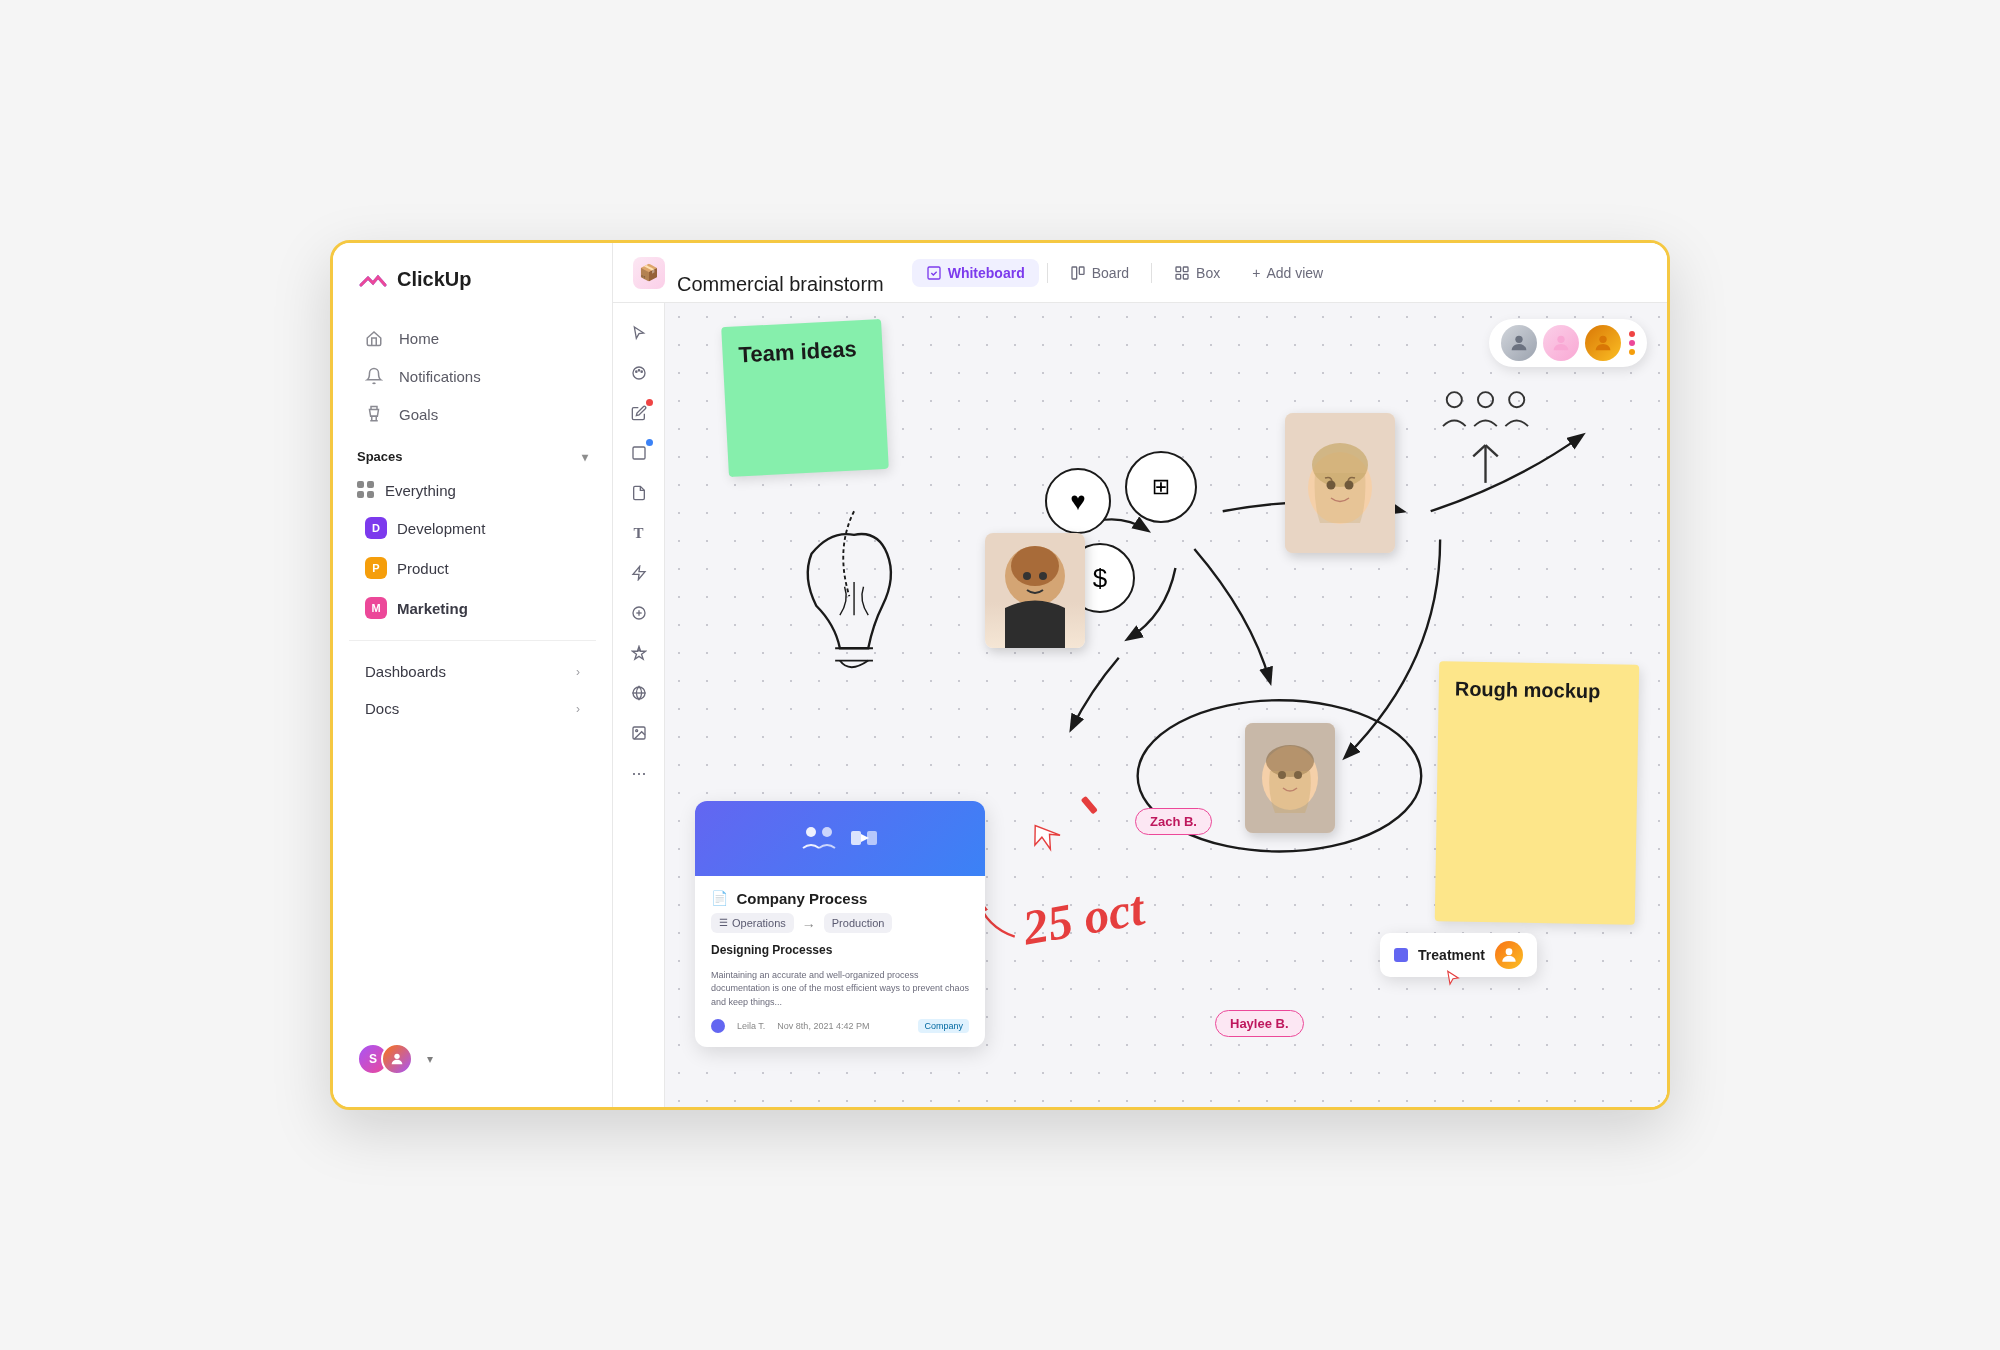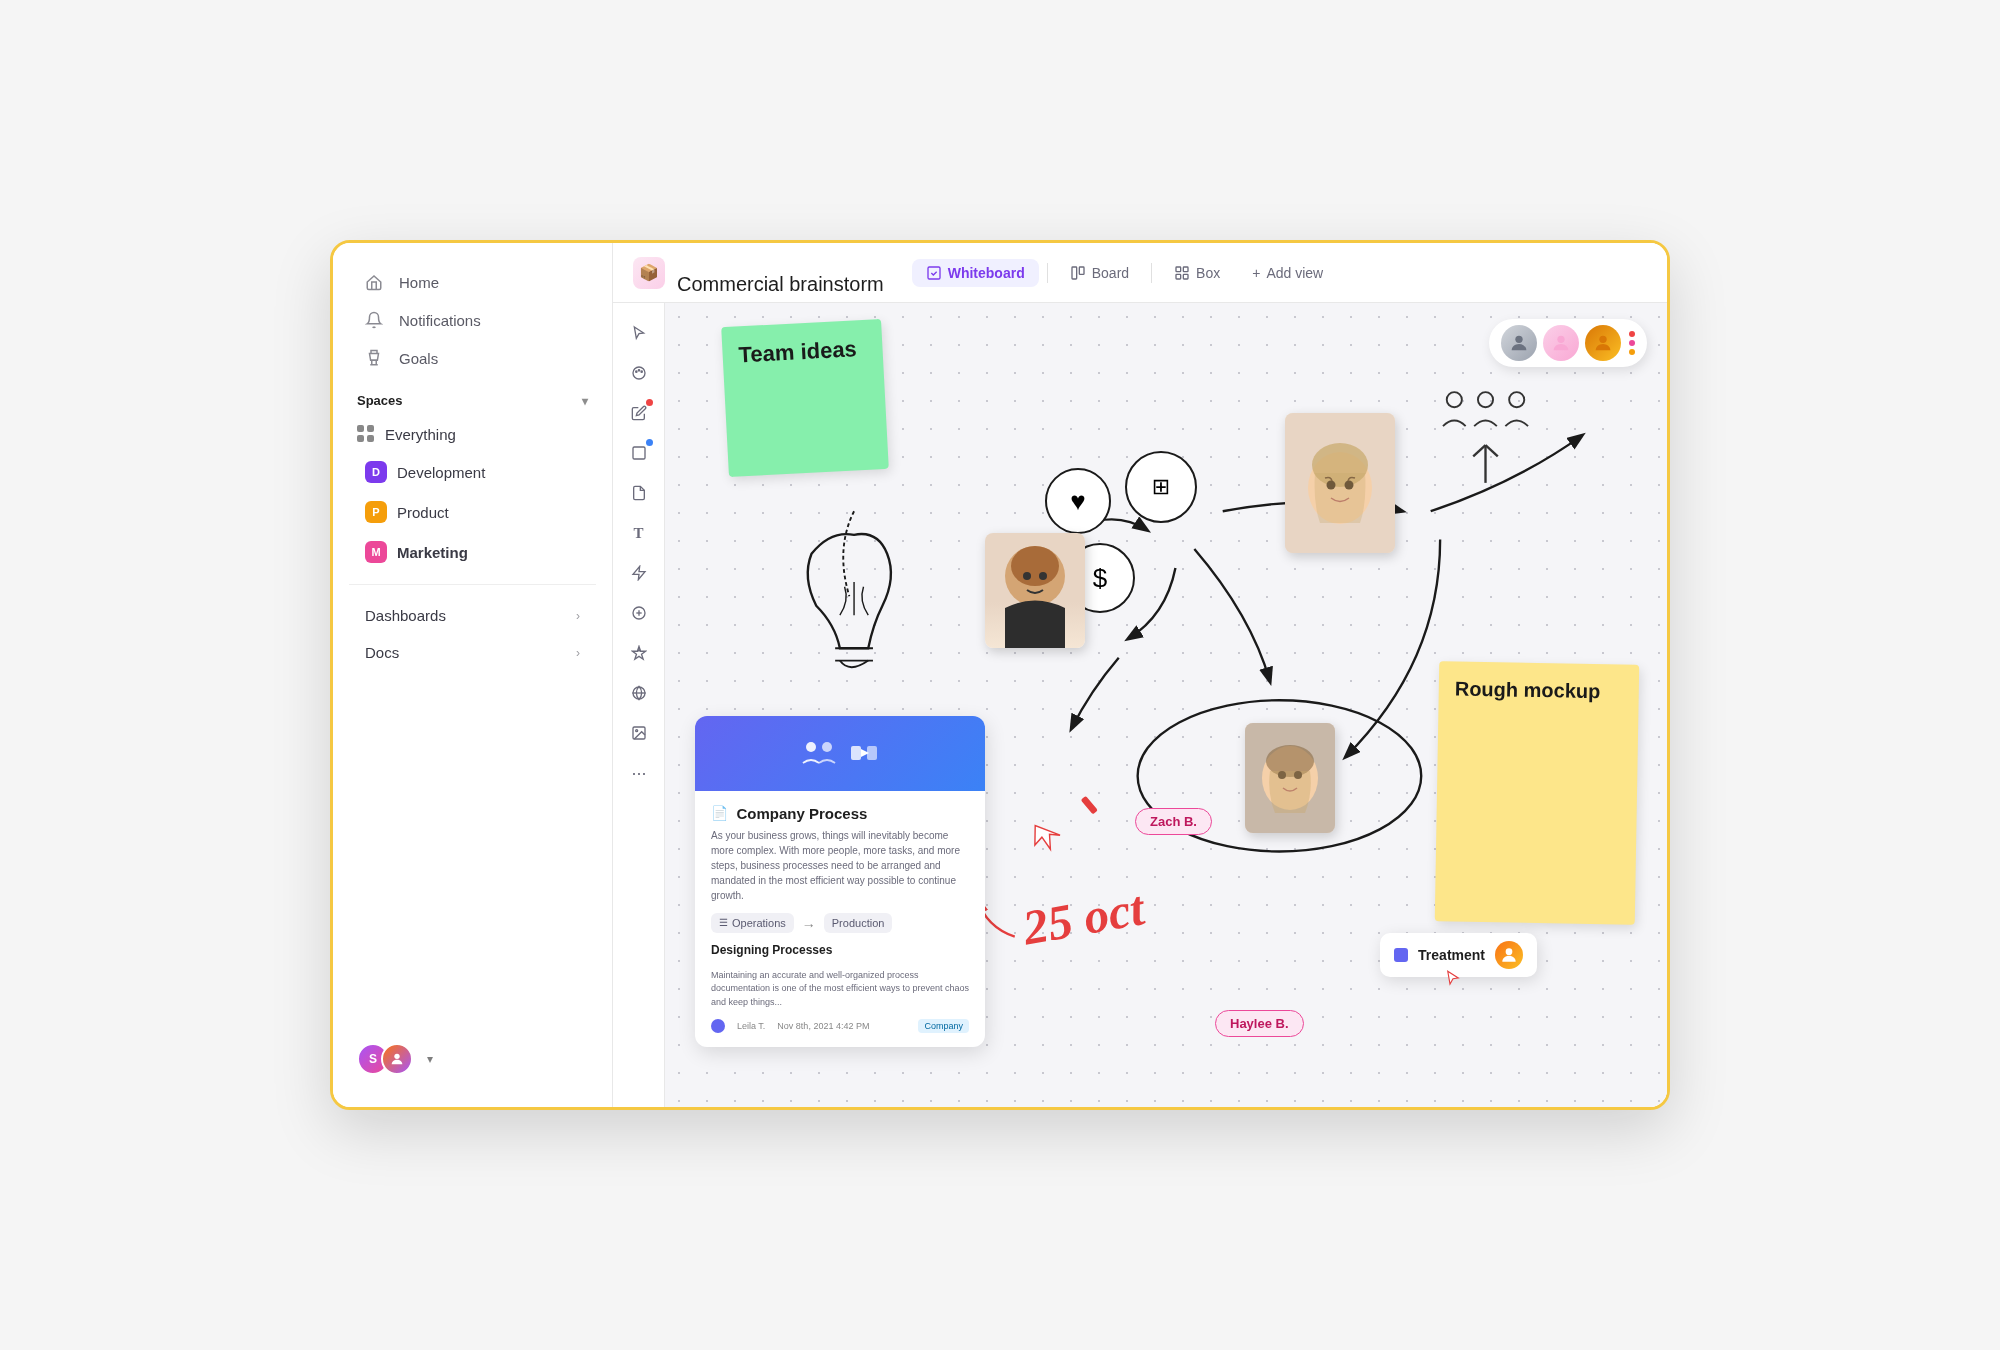--- a/index.html
+++ b/index.html
@@ -490,20 +490,34 @@
       margin-left: 2px;
     }
     .top-av-dot { width: 6px; height: 6px; border-radius: 50%; }
   </style>
 </head>
 <body>
 
 <div class="app-frame">
 
   <div class="sidebar">
+    <div class="logo-area">
+      <svg class="logo-icon" viewBox="0 0 32 32" fill="none">
+        <path d="M4 22L11 15L16 20L21 14L28 22" stroke="#6366f1" stroke-width="3" stroke-linecap="round" fill="none"></path>
+        <path d="M4 22L11 15L16 20L21 14L28 22" stroke="url(#grad1)" stroke-width="3" stroke-linecap="round" fill="none"></path>
+        <defs>
+          <linearGradient id="grad1" x1="4" y1="15" x2="28" y2="22">
+            <stop offset="0%" stop-color="#ec4899"></stop>
+            <stop offset="50%" stop-color="#8b5cf6"></stop>
+            <stop offset="100%" stop-color="#f59e0b"></stop>
+          </linearGradient>
+        </defs>
+      </svg>
+      <span class="logo-text">ClickUp</span>
+    </div>
 
     <div class="nav-item">
       <svg viewBox="0 0 24 24" fill="none" stroke="currentColor" stroke-width="2">
         <path d="M3 12L12 4l9 8v8a2 2 0 01-2 2H5a2 2 0 01-2-2z"></path>
         <polyline points="9 22 9 12 15 12 15 22"></polyline>
       </svg>
       <span>Home</span>
     </div>
 
     <div class="nav-item">
@@ -820,21 +834,20 @@
                     </marker>
                   </defs>
               </svg>
             </div>
           </div>
           <div class="process-card-body">
             <div class="process-title">
               <span style="font-size:14px;">📄</span>
               <span>Company Process</span>
             </div>
-            <div class="process-desc">As your business grows, things will inevitably become more complex. With more people, more tasks, and more steps, business processes need to be arranged and mandated in the most efficient way possible to continue growth.</div>
             <div class="process-flow">
               <div class="flow-chip">
                 <span style="font-size:10px;">☰</span>
                 <span>Operations</span>
               </div>
               <span class="flow-arrow">→</span>
               <div class="flow-chip">
                 <span>Production</span>
               </div>
             </div>

